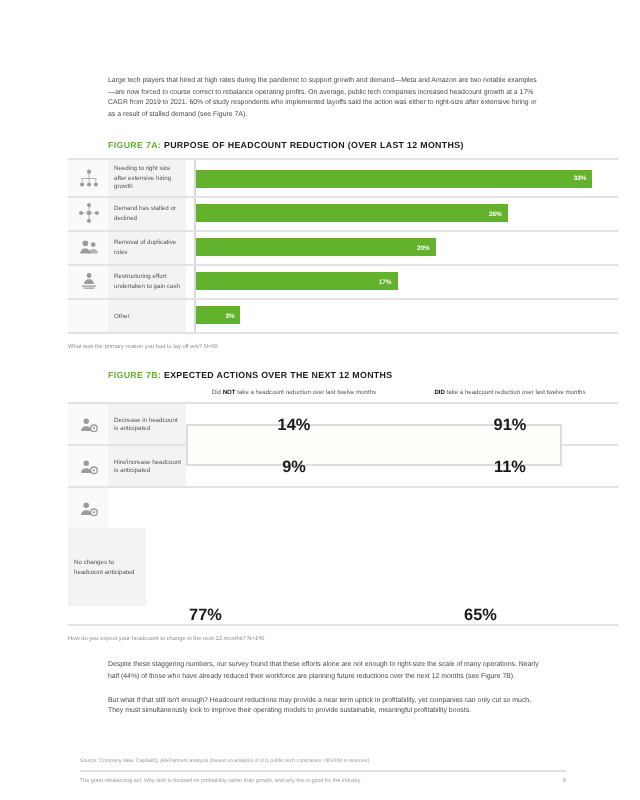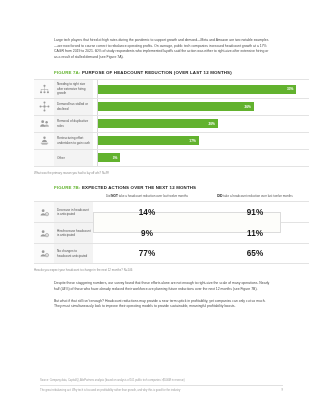--- a/index.html
+++ b/index.html
@@ -97,21 +97,21 @@
     color:#555;
     text-align:center;
     padding:0 6px;
   }
   .colhead b { color:#111; }
   .trow {
     display:flex; align-items:stretch;
     border-top:0.5px solid #e3e3e3;
     min-height:21px;
   }
-  .trow:last-of-type { border-bottom:0.5px solid #e3e3e3; }
+  .trow:last-of-type { border-bottom:0.5px solid #e3e3e3;flex-direction:column; }
   .tval {
     flex:1 1 0;
     display:flex; align-items:center; justify-content:center;
     font-size:8.2px;
     font-weight:bold;
     color:#1a1a1a;
   }
   .hl-box {
     position:absolute;
     border:0.5px solid #dcdcdc;

